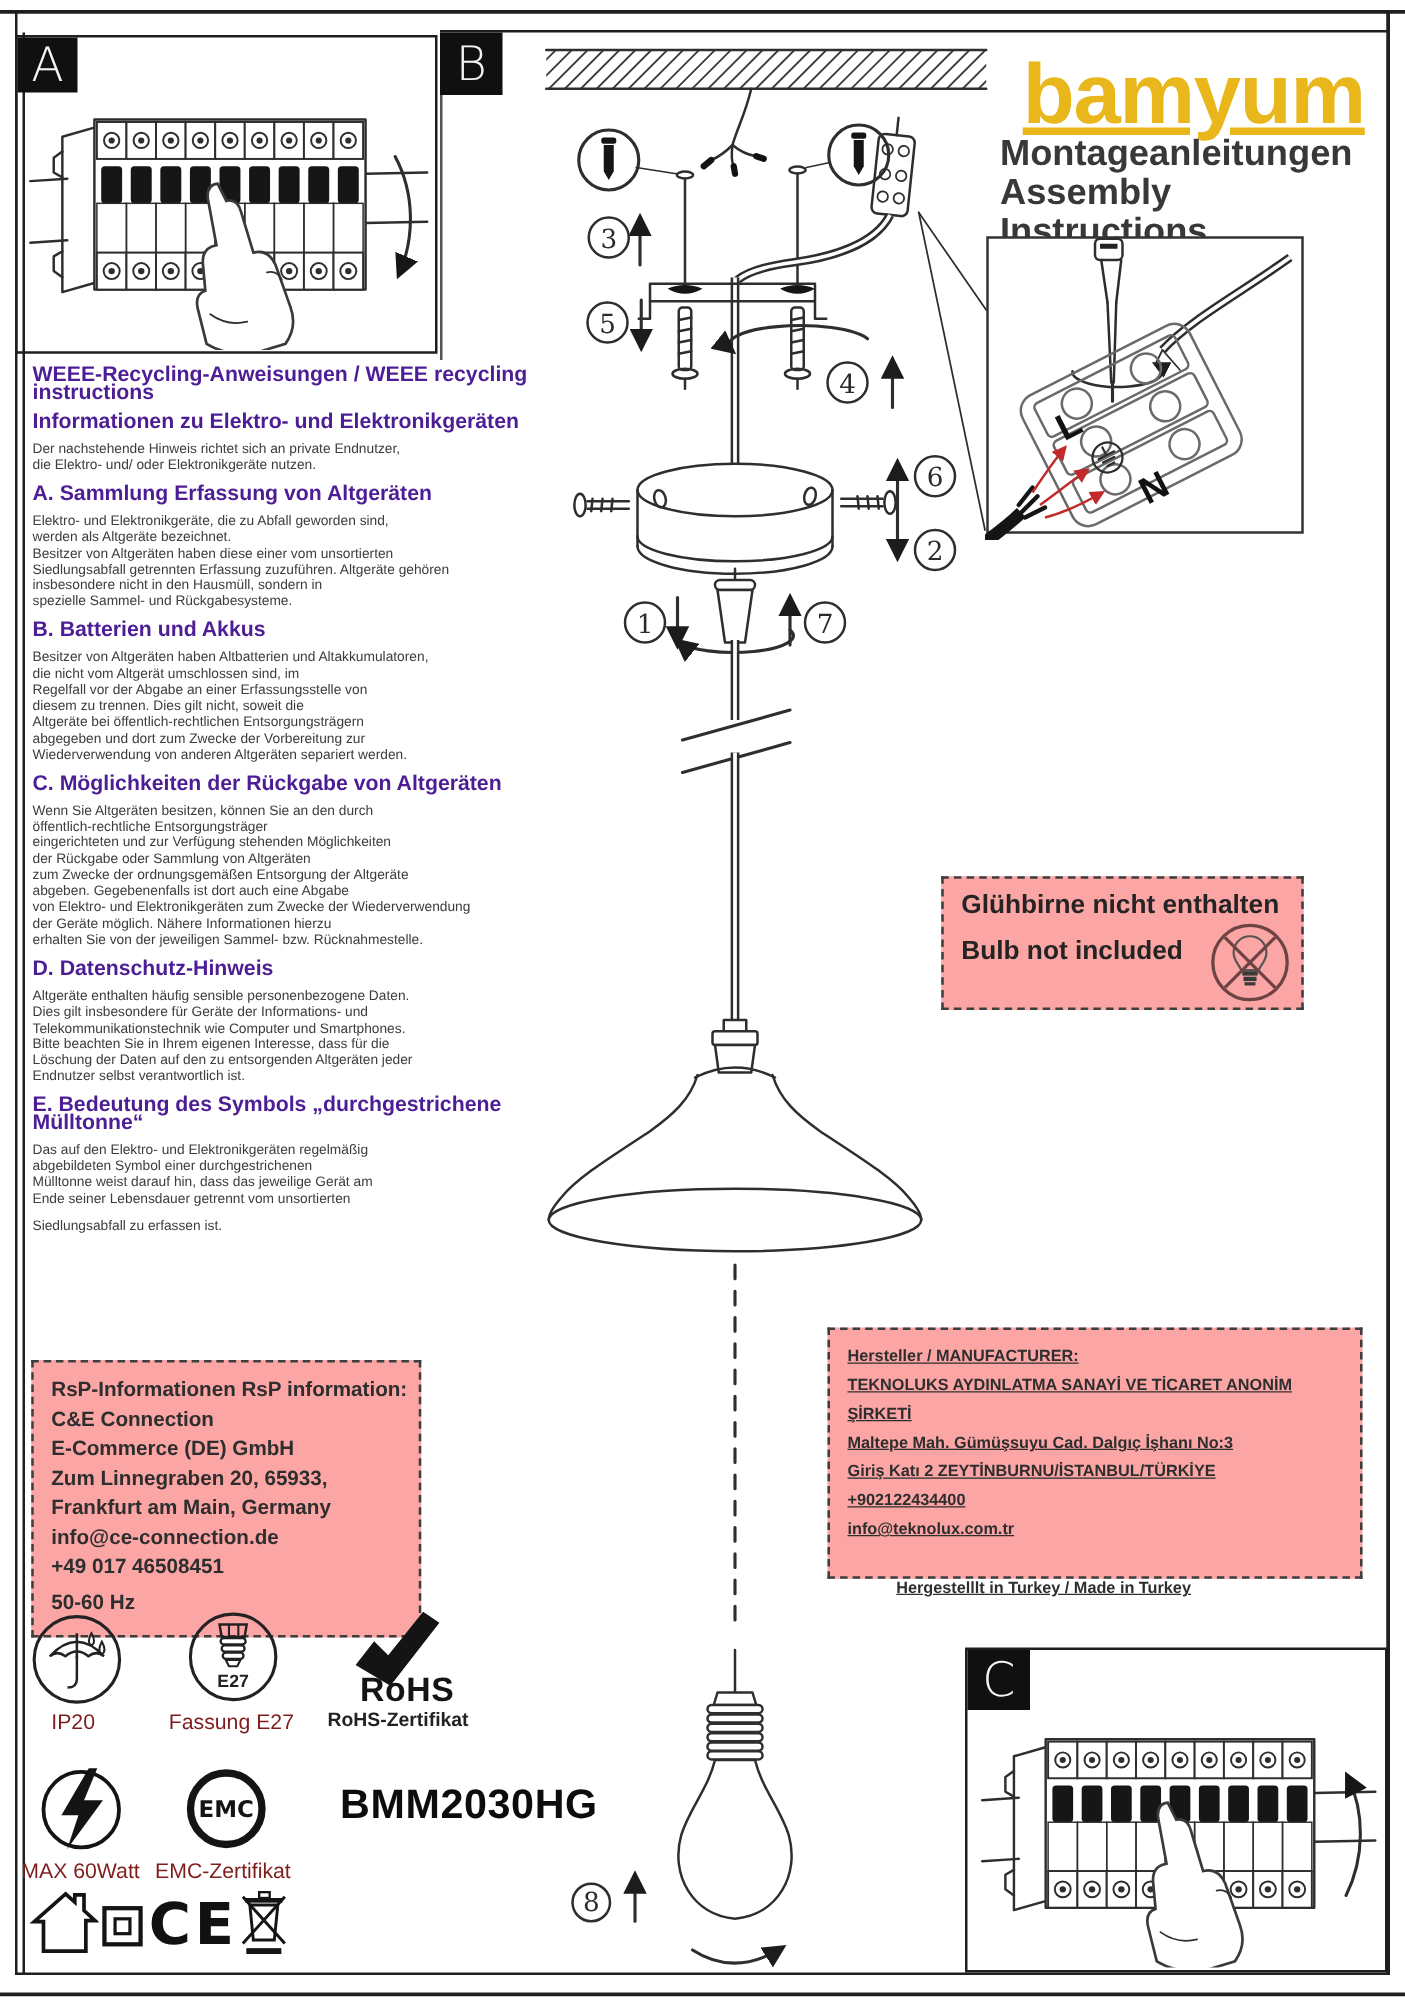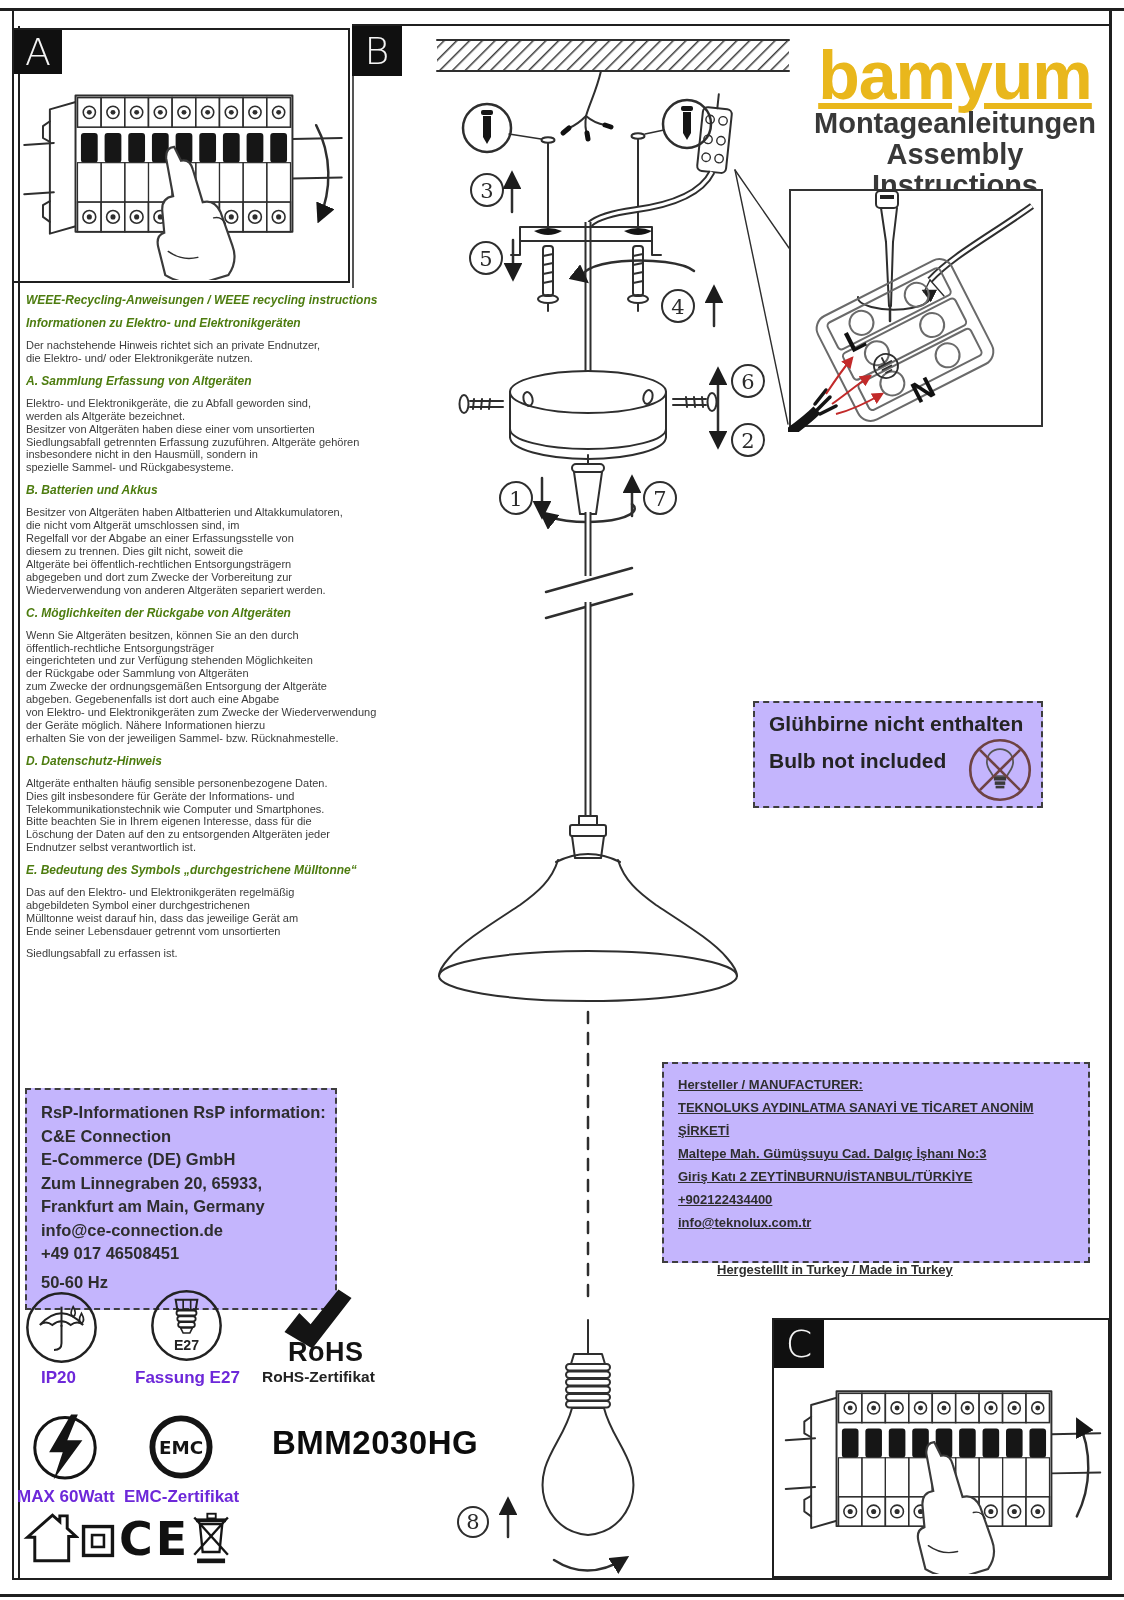--- a/index.html
+++ b/index.html
@@ -11,30 +11,30 @@
   svg .ln{fill:none;stroke:#2e2e2e;stroke-width:2;stroke-linecap:round;stroke-linejoin:round;}
   svg .thin{stroke-width:1.4;}
   svg .cord{fill:none;stroke:#2e2e2e;stroke-width:7;}
   svg .cordin{fill:none;stroke:#fff;stroke-width:3;}
   svg .fill{fill:#151515;stroke:none;}
   svg text.step{font-family:"DejaVu Serif",serif;font-size:21px;fill:#2b2b2b;text-anchor:middle;}
   svg text.wlabel{font-family:"Liberation Sans",sans-serif;font-weight:bold;font-size:30px;fill:#111;text-anchor:middle;}
   .panel-label{background:#101010;color:#f4f4f4;display:flex;align-items:center;justify-content:center;
                font-family:"DejaVu Sans",sans-serif;font-weight:300;font-size:38px;}
   .weee{width:402px;font-size:11px;line-height:12.9px;color:#3c3c3c;}
-  .weee h3{font-size:12px;line-height:14px;margin:0 0 9px 0;color:#4d7c0f;font-style:italic;}
+  .weee h3{font-size:17px;line-height:14px;margin:0 0 9px 0;color:#4c1d95;}
   .weee p{margin:0 0 9px 0;white-space:pre-line;}
-  .dashedbox{border:2px dashed #3e3e3e;background:#c4b5fd;box-sizing:border-box;}
+  .dashedbox{border:2px dashed #3e3e3e;background:#fca5a5;box-sizing:border-box;}
   .rsp{font-size:16.5px;font-weight:600;color:#2e2e2e;line-height:23.5px;padding:11px 0 0 14px;}
   .mfg{font-size:13px;font-weight:bold;color:#2e2e2e;line-height:23px;padding:9px 0 0 14px;text-decoration:underline;}
   .mfg .lite{font-weight:600;}
   .notice-line{font-size:21px;font-weight:600;color:#242424;}
-  .icon-label{font-size:17px;font-weight:bold;color:#6d28d9;white-space:nowrap;}
+  .icon-label{font-size:17px;font-weight:normal;color:#7f1d1d;white-space:nowrap;}
   .brand{font-size:68px;font-weight:bold;color:#e9b71c;letter-spacing:-1px;text-decoration:underline;}
-  .doc-title{font-size:29px;font-weight:600;color:#383838;line-height:31px;text-align:center;}
+  .doc-title{font-size:29px;font-weight:600;color:#383838;line-height:31px;text-align:left;}
   .model{font-size:33px;font-weight:800;color:#0c0c0c;letter-spacing:.5px;}
   .rohs-word{font-size:27px;font-weight:800;color:#141414;letter-spacing:.5px;}
   .rohs-cert{font-size:15.5px;font-weight:bold;color:#222;}
   .ce-word{font-size:46px;font-weight:bold;color:#111;letter-spacing:3px;font-family:"DejaVu Sans",sans-serif;}
 </style>
 </head>
 <body>
 
 <div id="page">
 

